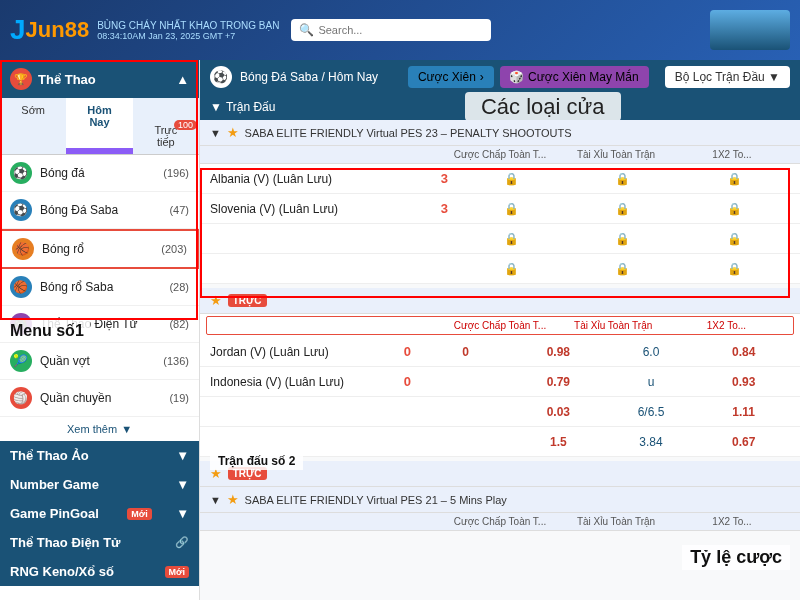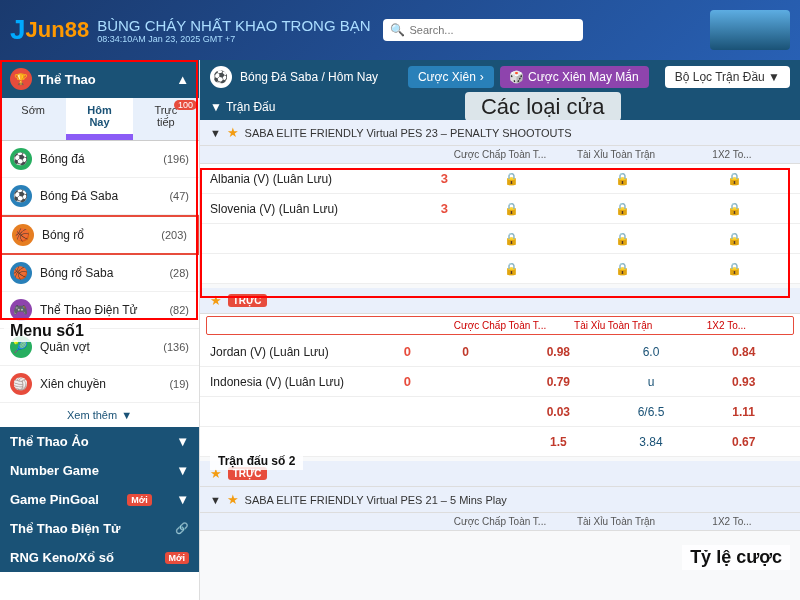--- a/index.html
+++ b/index.html
@@ -30,21 +30,21 @@
     .sidebar-item-count { font-size: 11px; color: #555; }
     .sidebar-item.highlighted { border: 2px solid #e74c3c; }
     .sidebar-menu-title { background: #1a5276; color: #fff; padding: 7px 10px; font-size: 13px; font-weight: bold; display: flex; align-items: center; justify-content: space-between; cursor: pointer; }
     .sidebar-see-more { color: #1a5276; font-size: 11px; padding: 6px 10px; cursor: pointer; display: flex; align-items: center; justify-content: center; }
 
     
     .content { flex: 1; display: flex; flex-direction: column; overflow: hidden; }
 
     
     .topbar { background: #1a5276; color: #fff; padding: 6px 10px; display: flex; align-items: center; gap: 8px; }
-    .topbar-btn { background: #2980b9; color: #ffffff; border: none; border-radius: 4px; padding: 4px 10px; font-size: 12px; cursor: pointer; display: flex; align-items: center; gap: 4px; }
+    .topbar-btn { background: #2980b9; color: #000000; border: none; border-radius: 4px; padding: 4px 10px; font-size: 12px; cursor: pointer; display: flex; align-items: center; gap: 4px; }
     .topbar-btn.lucky { background: #8e44ad; }
     .filter-btn { background: #fff; color: #333; border: none; border-radius: 4px; padding: 4px 10px; font-size: 12px; cursor: pointer; }
 
     
     .matches-area { overflow-y: auto; flex: 1; background: #f8f9fa; }
     .match-group { margin-bottom: 4px; background: #fff; }
     .match-group-header { background: #eaf0fb; padding: 5px 10px; font-size: 11px; color: #333; display: flex; align-items: center; gap: 6px; border-bottom: 1px solid #ddd; }
     .star-icon { color: #f39c12; font-size: 13px; }
     .live-badge { background: #e74c3c; color: #fff; font-size: 10px; padding: 1px 5px; border-radius: 3px; font-weight: bold; }
     .col-headers { display: flex; padding: 3px 10px; background: #eaf0fb; font-size: 10px; color: #555; border-bottom: 1px solid #ddd; }
@@ -70,21 +70,21 @@
 <body>
 
 <div style="position:relative; width:800px; height:600px; overflow:hidden;">
 
   <div class="header" style="position:relative;">
     <div class="logo">
       <span class="logo-j">J</span>
       <span class="logo-text">Jun88</span>
     </div>
     <div style="margin-left:8px; display:flex; flex-direction:column;">
-      <span style="color:#aaddff; font-size:15px;">BÙNG CHÁY NHẤT KHAO TRONG BẠN</span>
+      <span style="color:#aaddff; font-size:10px;">BÙNG CHÁY NHẤT KHAO TRONG BẠN</span>
       <span style="color:#aaddff; font-size:9px;">08:34:10AM Jan 23, 2025 GMT +7</span>
     </div>
     <div class="header-search" style="margin-left:12px;">
       <span style="color:#888; margin-right:4px;">🔍</span>
       <input type="text" style="border: none; outline: none; font-size: 11px; width: 140px;" placeholder="Search...">
     </div>
     <div style="margin-left:auto; display:flex; align-items:center; gap:6px;">
       <div style="width:80px; height:40px; background:linear-gradient(180deg,#5dade2,#1a5276); border-radius:4px;"></div>
     </div>
   </div>
@@ -98,21 +98,21 @@
           <div style="display:flex; align-items:center; gap:6px;">
             <span style="background:#e74c3c; width:22px; height:22px; border-radius:50%; display:flex; align-items:center; justify-content:center; color:#fff; font-size:11px;">🏆</span>
             <span>Thể Thao</span>
           </div>
           <span>▲</span>
         </div>
 
         <div class="sidebar-tabs">
           <div class="sidebar-tab">Sớm</div>
           <div class="sidebar-tab active">Hôm Nay</div>
-          <div class="sidebar-tab has-badge" style="position:relative;">
+          <div class="sidebar-tab has-badge" style="position:relative;margin-top:20px;">
             <span>Trực tiếp</span>
             <span class="badge">100</span>
           </div>
         </div>
 
         <div class="sidebar-item">
           <span class="sidebar-item-icon" style="background:#27ae60;">⚽</span>
           <span class="sidebar-item-label">Bóng đá</span>
           <span class="sidebar-item-count">(196)</span>
         </div>
@@ -136,21 +136,21 @@
           <span class="sidebar-item-label">Thể Thao Điện Tử</span>
           <span class="sidebar-item-count">(82)</span>
         </div>
         <div class="sidebar-item">
           <span class="sidebar-item-icon" style="background:#27ae60;">🎾</span>
           <span class="sidebar-item-label">Quần vợt</span>
           <span class="sidebar-item-count">(136)</span>
         </div>
         <div class="sidebar-item">
           <span class="sidebar-item-icon" style="background:#e74c3c;">🏐</span>
-          <span class="sidebar-item-label">Xiên chuyền</span>
+          <span class="sidebar-item-label">Quần chuyền</span>
           <span class="sidebar-item-count">(19)</span>
         </div>
 
         <div class="sidebar-see-more">
           <span>Xem thêm</span>
           <span style="margin-left:4px;">▼</span>
         </div>
 
         <div class="sidebar-menu-title">
           <span>Thể Thao Ảo</span>

